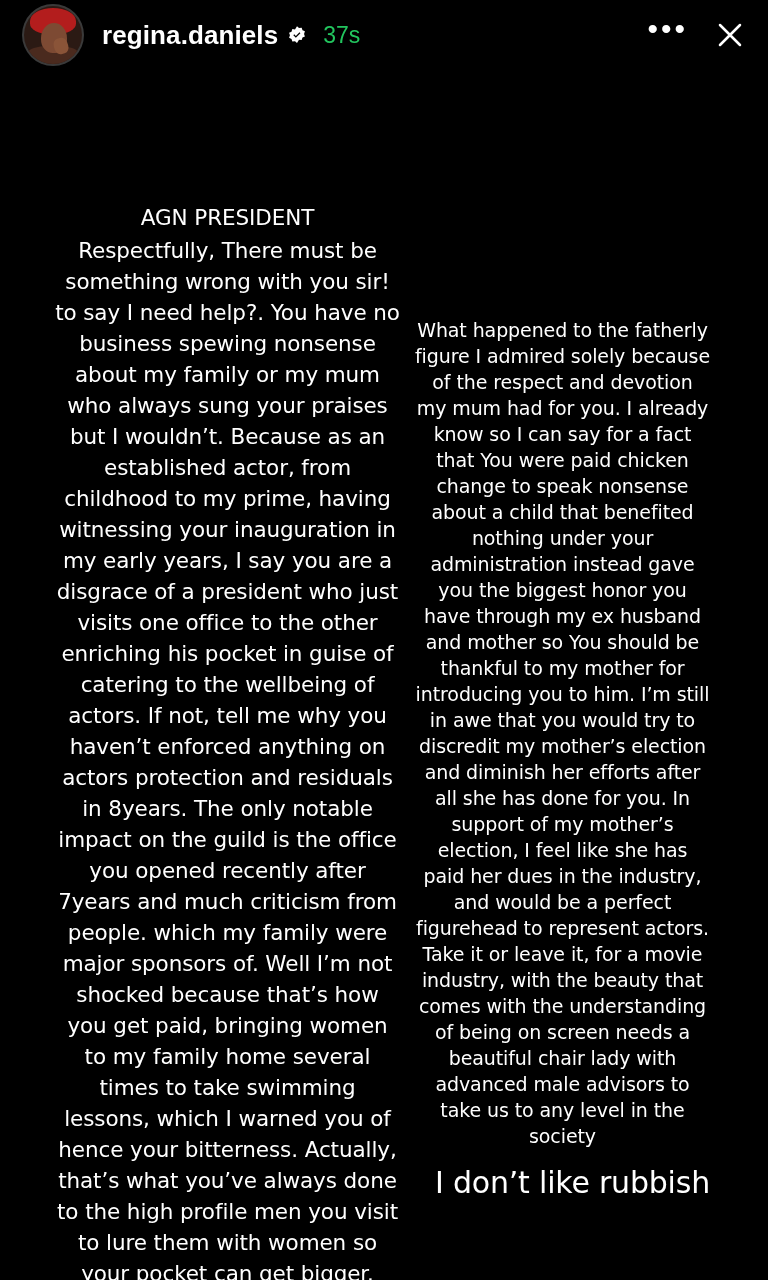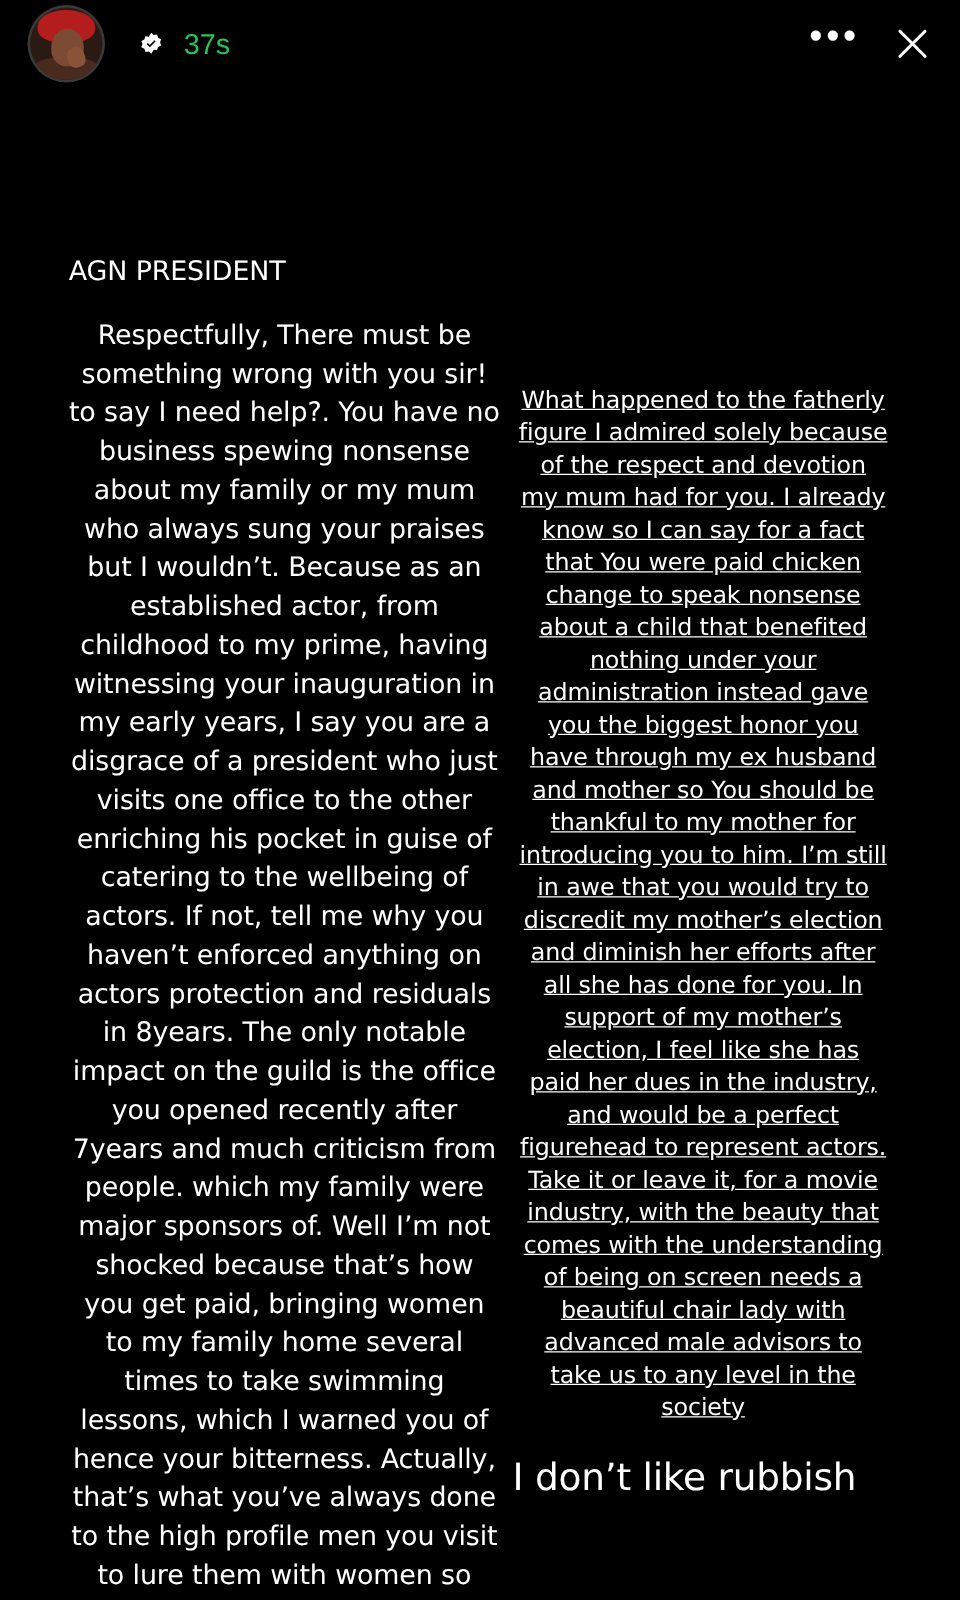--- a/index.html
+++ b/index.html
@@ -140,58 +140,58 @@
     left: 55px;
     top: 132px;
     width: 345px;
     text-align: center;
     font-size: 21.5px;
     line-height: 31px;
     letter-spacing: -0.1px;
   }
   .block-left .heading {
     display: block;
-    text-align: left;
-    margin-bottom: 20px;
+    text-align: center;
+    margin-bottom: 2px;
   }
   .block-right {
     left: 415px;
-    top: 237px;
+    top: 247px;
     width: 295px;
     text-align: center;
     font-size: 19px;
     line-height: 26px;
     letter-spacing: -0.1px;
-    text-decoration: underline;
   }
   .block-caption {
     left: 410px;
     top: 1095px;
     width: 300px;
-    text-align: left;
+    text-align: right;
     font-size: 30px;
     line-height: 36px;
     letter-spacing: -0.2px;
   }
 </style>
 </head>
 <body>
 
 <div class="story-header">
 
   <div class="avatar-ring">
     <div class="avatar">
       <div class="hair"></div>
       <div class="body"></div>
       <div class="face"></div>
       <div class="hand"></div>
     </div>
   </div>
 
   <div class="username-wrap">
+    <span class="username">regina.daniels</span>
     <span class="verified-badge">
       <svg viewBox="0 0 24 24" width="20" height="20" aria-hidden="true">
         <path fill="#ffffff" d="M12 1.5l2.4 2.1 3.2-.4 1 3.05 2.9 1.35-1.05 3.05 1.05 3.05-2.9 1.35-1 3.05-3.2-.4L12 21.5l-2.4-2.1-3.2.4-1-3.05L2.5 15.4l1.05-3.05L2.5 9.3l2.9-1.35 1-3.05 3.2.4L12 1.5z"></path>
         <path fill="#000000" d="M10.6 15.3l-3-3 1.1-1.1 1.9 1.9 4.4-4.4 1.1 1.1-5.5 5.5z"></path>
       </svg>
     </span>
     <span class="timestamp">37s</span>
   </div>
 
   <div class="header-actions">

